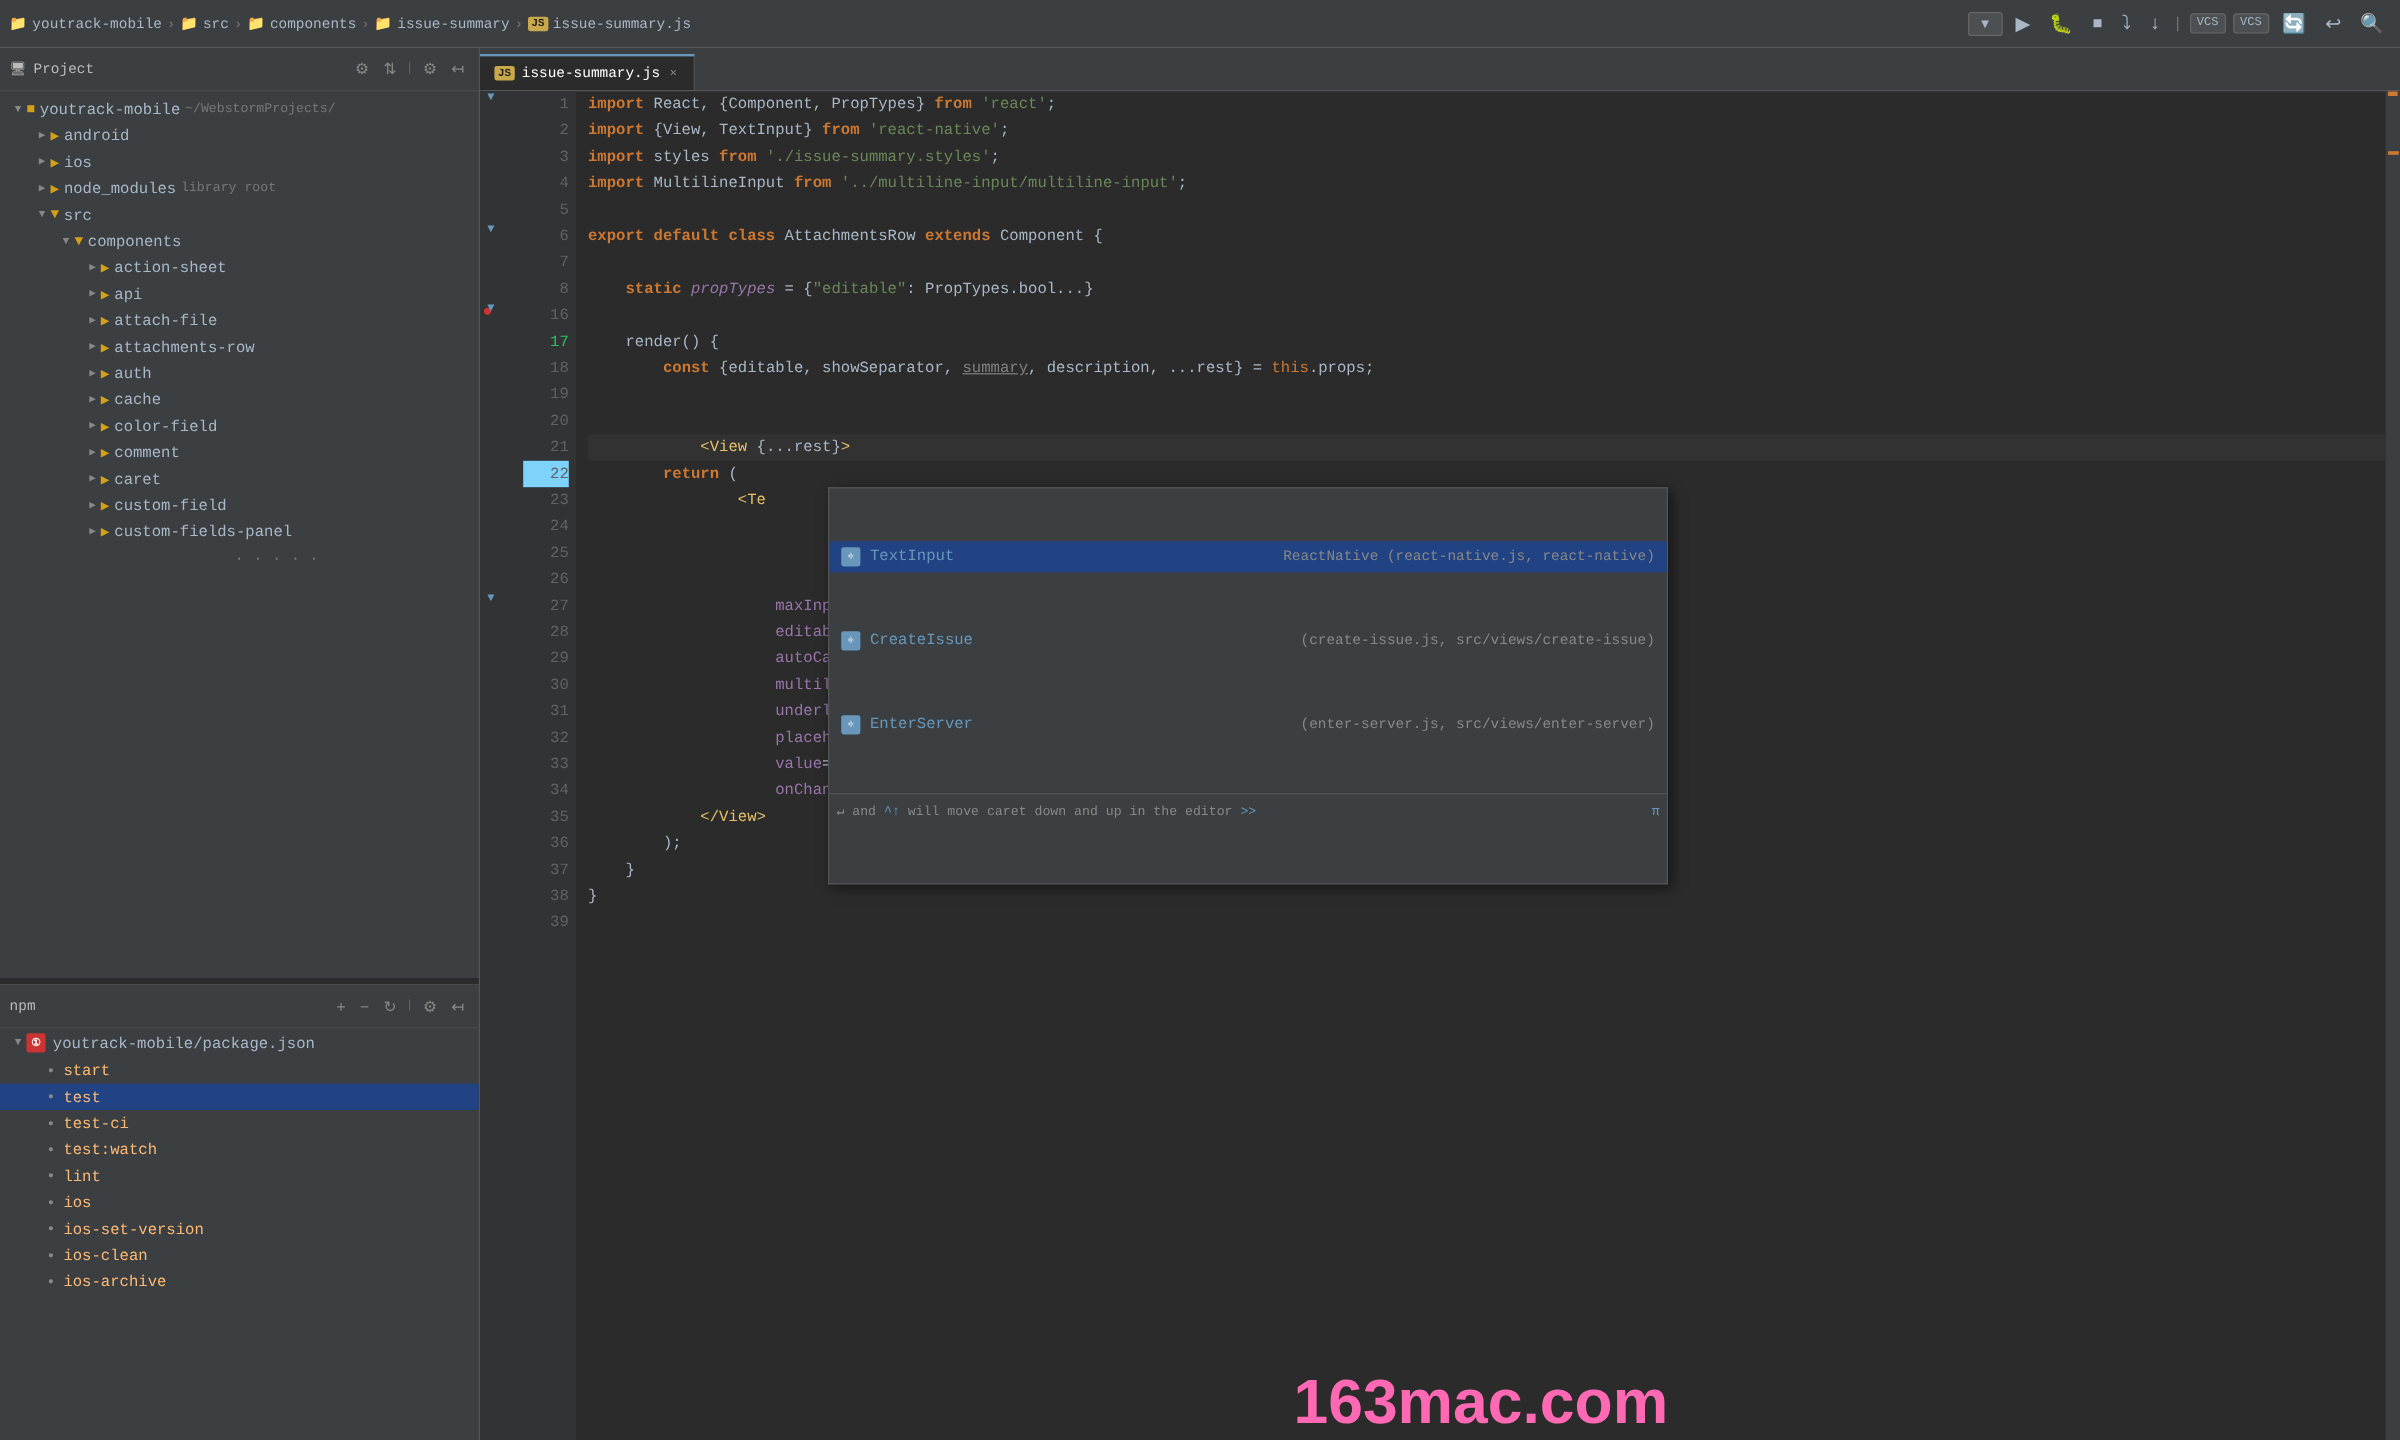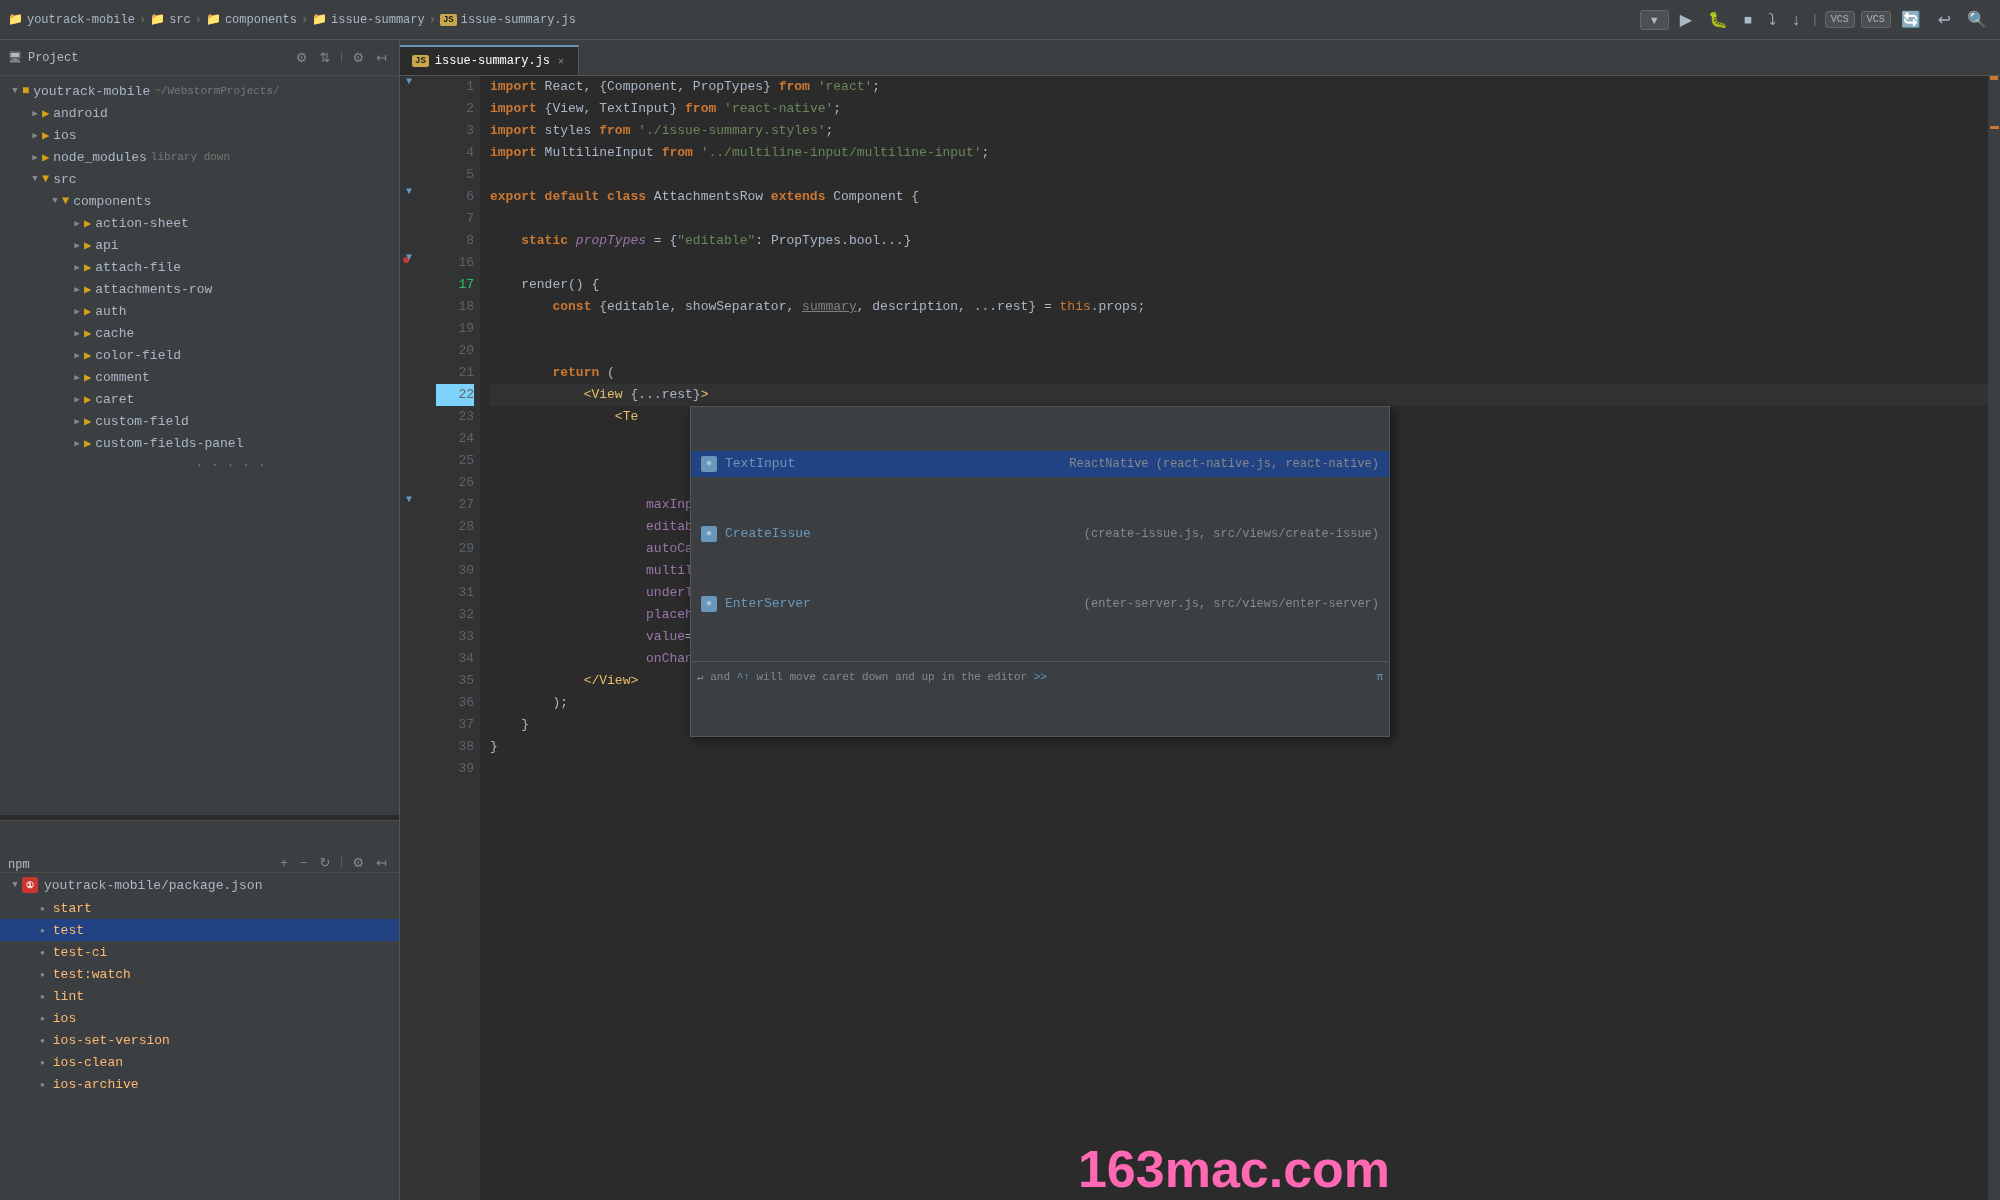--- a/index.html
+++ b/index.html
@@ -154,23 +154,23 @@
 
     
     .npm-panel {
       height: 380px;
       display: flex;
       flex-direction: column;
       border-top: 1px solid #4a4a4a;
     }
     .npm-panel-header {
       background: #3c3f41;
-      height: 52px;
-      display: flex;
-      align-items: flex-end;
+      height: 36px;
+      display: flex;
+      align-items: center;
       padding: 0 8px;
       border-bottom: 1px solid #4a4a4a;
       gap: 6px;
       font-size: 12px;
       color: #bbb;
     }
 
     .npm-item {
       display: flex;
       align-items: center;
@@ -467,21 +467,21 @@
       <div class="tree-item" style="padding-left: 28px;">
         <span class="tree-arrow">▶</span>
         <span style="color:#d4a017; margin-right:4px; font-size:12px;">▶</span>
         <span>ios</span>
       </div>
 
       <div class="tree-item" style="padding-left: 28px;">
         <span class="tree-arrow">▶</span>
         <span style="color:#d4a017; margin-right:4px; font-size:12px;">▶</span>
         <span>node_modules</span>
-        <span class="tree-item-extra">library down</span>
+        <span class="tree-item-extra">library root</span>
       </div>
 
       <div class="tree-item" style="padding-left: 28px;">
         <span class="tree-arrow">▼</span>
         <span style="color:#d4a017; margin-right:4px; font-size:12px;">▼</span>
         <span>src</span>
       </div>
 
       <div class="tree-item" style="padding-left: 48px;">
         <span class="tree-arrow">▼</span>
@@ -708,26 +708,26 @@
         </div>
 
         <div class="code-line">
           <span class="bright">        </span><span class="kw">const</span><span class="bright"> {editable, showSeparator, </span><span class="dim" style="text-decoration:underline;">summary</span><span class="bright">, description, ...rest} = </span><span class="kw2">this</span><span class="bright">.props;</span>
         </div>
 
         <div class="code-line"></div>
 
         <div class="code-line"></div>
 
-        <div class="code-line">
-          <span class="bright">        </span><span class="kw">return</span><span class="bright"> (</span>
-        </div>
-
         <div class="code-line current-line">
           <span class="bright">            </span><span class="jsx-tag">&lt;View</span><span class="bright"> {...rest}</span><span class="jsx-tag">&gt;</span>
+        </div>
+
+        <div class="code-line">
+          <span class="bright">        </span><span class="kw">return</span><span class="bright"> (</span>
         </div>
 
         <div class="code-line" style="position:relative;text-align:right;">
           <span class="bright">                </span><span class="jsx-tag">&lt;Te</span>
 
           
           <div class="autocomplete" style="top: 0; left: 200px;">
             <div class="autocomplete-item selected">
               <span class="ac-icon" style="background:#6897bb;">⚛</span>
               <span class="ac-name">TextInput</span>

